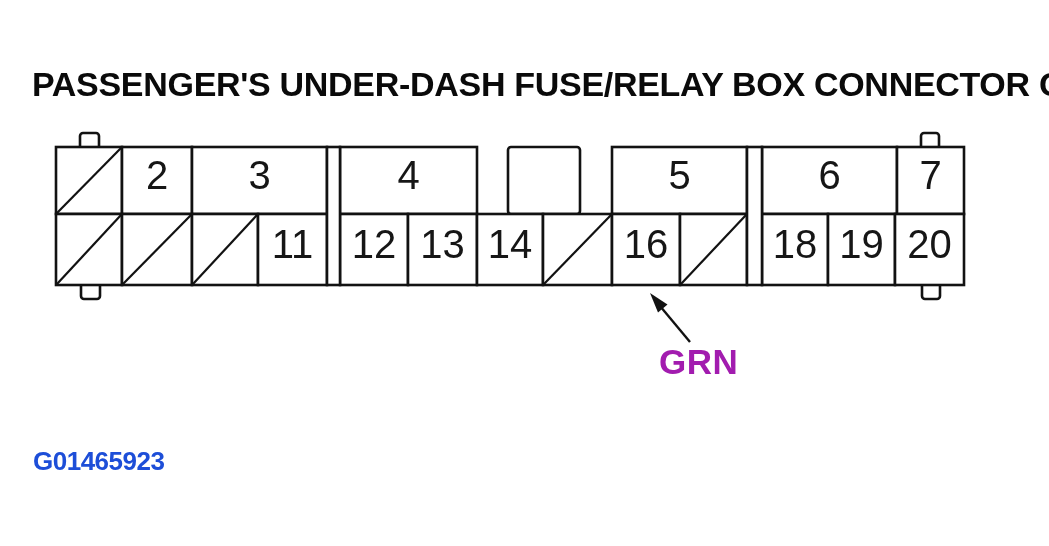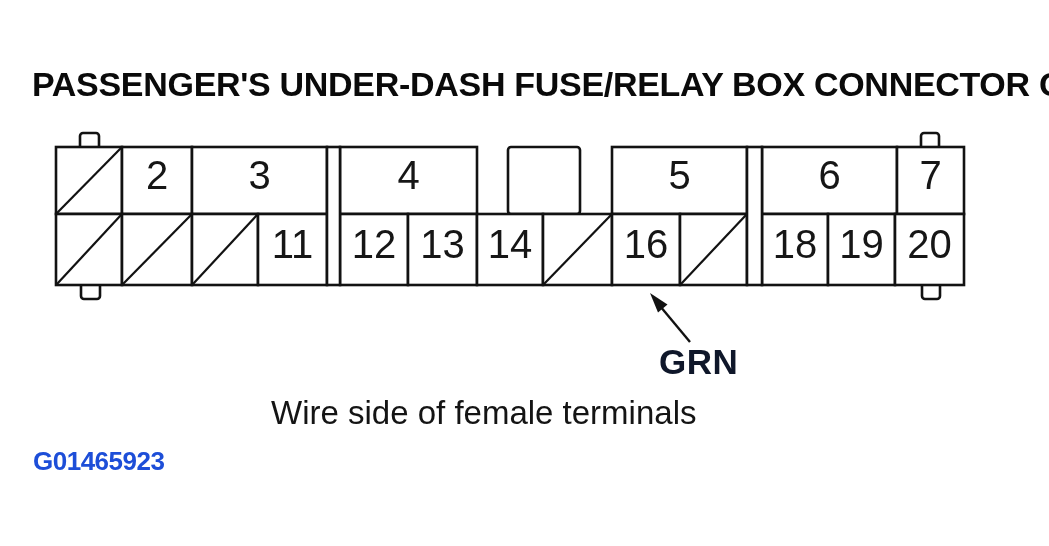--- a/index.html
+++ b/index.html
@@ -37,21 +37,21 @@
     font-family: "Liberation Sans", sans-serif;
     font-weight: 400;
   }
   .grn-label {
     position: absolute;
     left: 659px;
     top: 344px;
     font-size: 35px;
     font-weight: 700;
     letter-spacing: 0.5px;
-    color: #0f172a;
+    color: #a21caf;
     line-height: 1;
   }
   .caption {
     position: absolute;
     left: 271px;
     top: 395px;
     font-size: 33px;
     font-weight: 400;
     color: #141414;
     line-height: 1.1;
@@ -122,17 +122,16 @@
       <rect x="855" y="89" width="69" height="71" fill="#ffffff" stroke="#121212" stroke-width="2.6"></rect>
       <text x="889.5" y="132.5" text-anchor="middle" font-size="40" fill="#161616">20</text>
       <rect x="287" y="22" width="13" height="138" fill="#ffffff" stroke="#121212" stroke-width="2.6"></rect>
       <rect x="707" y="22" width="15" height="138" fill="#ffffff" stroke="#121212" stroke-width="2.6"></rect>
       <line x1="650" y1="217" x2="620" y2="181" stroke="#121212" stroke-width="2.4"></line>
       <polygon points="610,168 627.5,179.5 618,187.5" fill="#121212"></polygon>
     </svg>
 
   <div class="grn-label">GRN</div>
 
-  <div class="caption">Wire side of female terminals</div>
 
   <div class="figure-id">G01465923</div>
 
 </div>
 
 </body></html>

